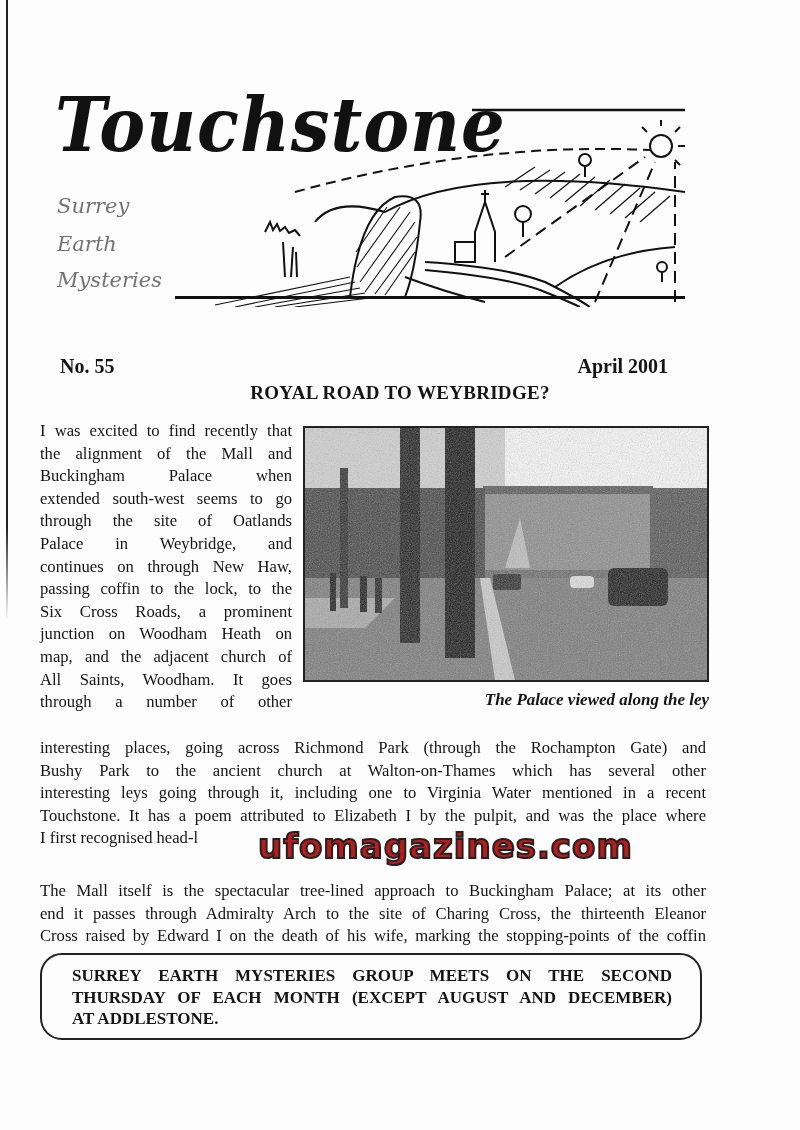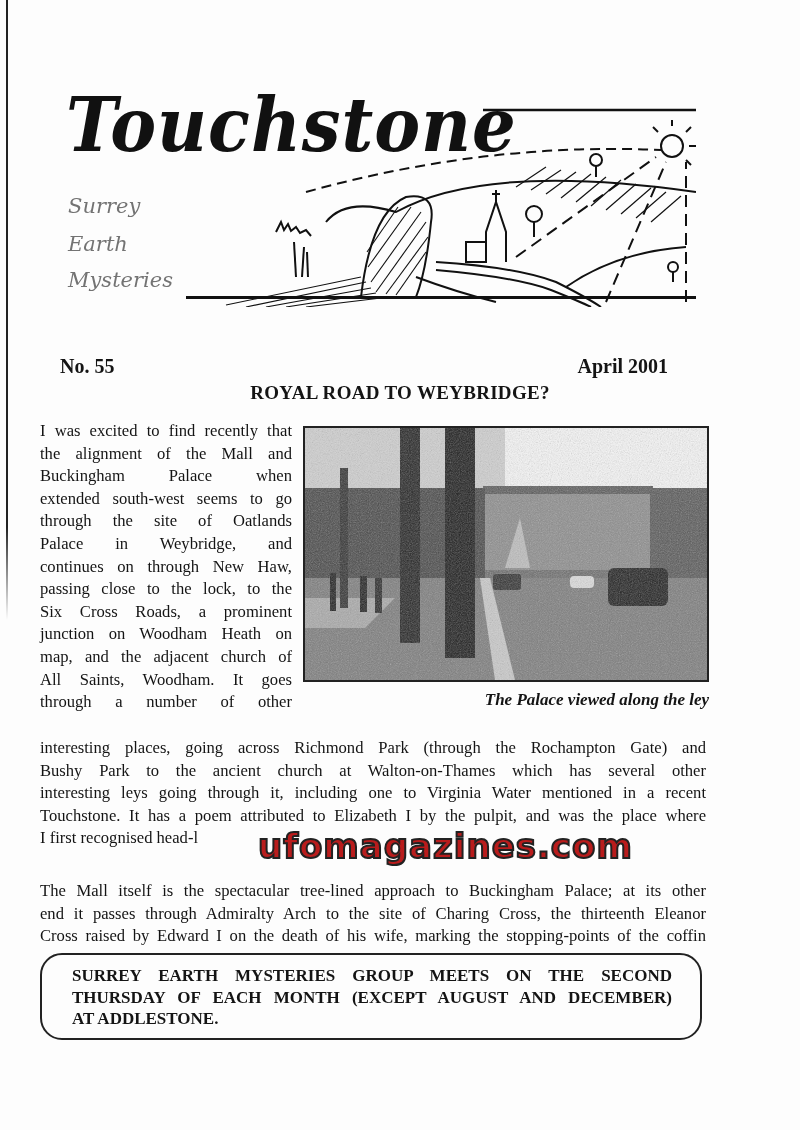--- a/index.html
+++ b/index.html
@@ -5,21 +5,21 @@
   html, body { margin: 0; padding: 0; }
   body {
     width: 800px; height: 1130px; background: #fdfdfd; position: relative; overflow: hidden;
     font-family: "Liberation Serif", "DejaVu Serif", serif; color: #141414;
   }
   .left-edge {
     position: absolute; left: 6px; top: 0; width: 2px; height: 620px;
     background: linear-gradient(to bottom, #222 0%, #222 85%, rgba(40,40,40,0) 100%);
   }
   
-  .masthead { position: absolute; left: 56px; top: 82px; width: 640px; height: 228px; text-align: right; }
+  .masthead { position: absolute; left: 45px; top: 82px; width: 640px; height: 228px; text-align: right; }
   .mast-title {
     position: absolute; left: 10px; top: 0; font-family: "DejaVu Serif", serif;
     font-size: 74px; font-weight: bold; font-style: italic; letter-spacing: 1px; color: #111;
     transform: scaleX(0.93); transform-origin: left top;
   }
   .mast-sub { position: absolute; left: 12px; font-family: "DejaVu Serif", serif;
     font-style: italic; font-size: 21px; color: #737373; }
   .mast-sub.s1 { top: 112px; }
   .mast-sub.s2 { top: 150px; }
   .mast-sub.s3 { top: 186px; }
@@ -146,21 +146,21 @@
 <div class="headline">ROYAL ROAD TO WEYBRIDGE?</div>
 
 <div class="col-left">
   <span>I was excited to find recently that</span>
   <span>the alignment of the Mall and</span>
   <span>Buckingham Palace when</span>
   <span>extended south-west seems to go</span>
   <span>through the site of Oatlands</span>
   <span>Palace in Weybridge, and</span>
   <span>continues on through New Haw,</span>
-  <span>passing close to the lock, to the</span>
+  <span>passing coffin to the lock, to the</span>
   <span>Six Cross Roads, a prominent</span>
   <span>junction on Woodham Heath on</span>
   <span>map, and the adjacent church of</span>
   <span>All Saints, Woodham. It goes</span>
   <span>through a number of other</span>
 </div>
 
 <div class="photo-frame">
   <svg width="402" height="252" viewBox="0 0 402 252">
     <defs>

